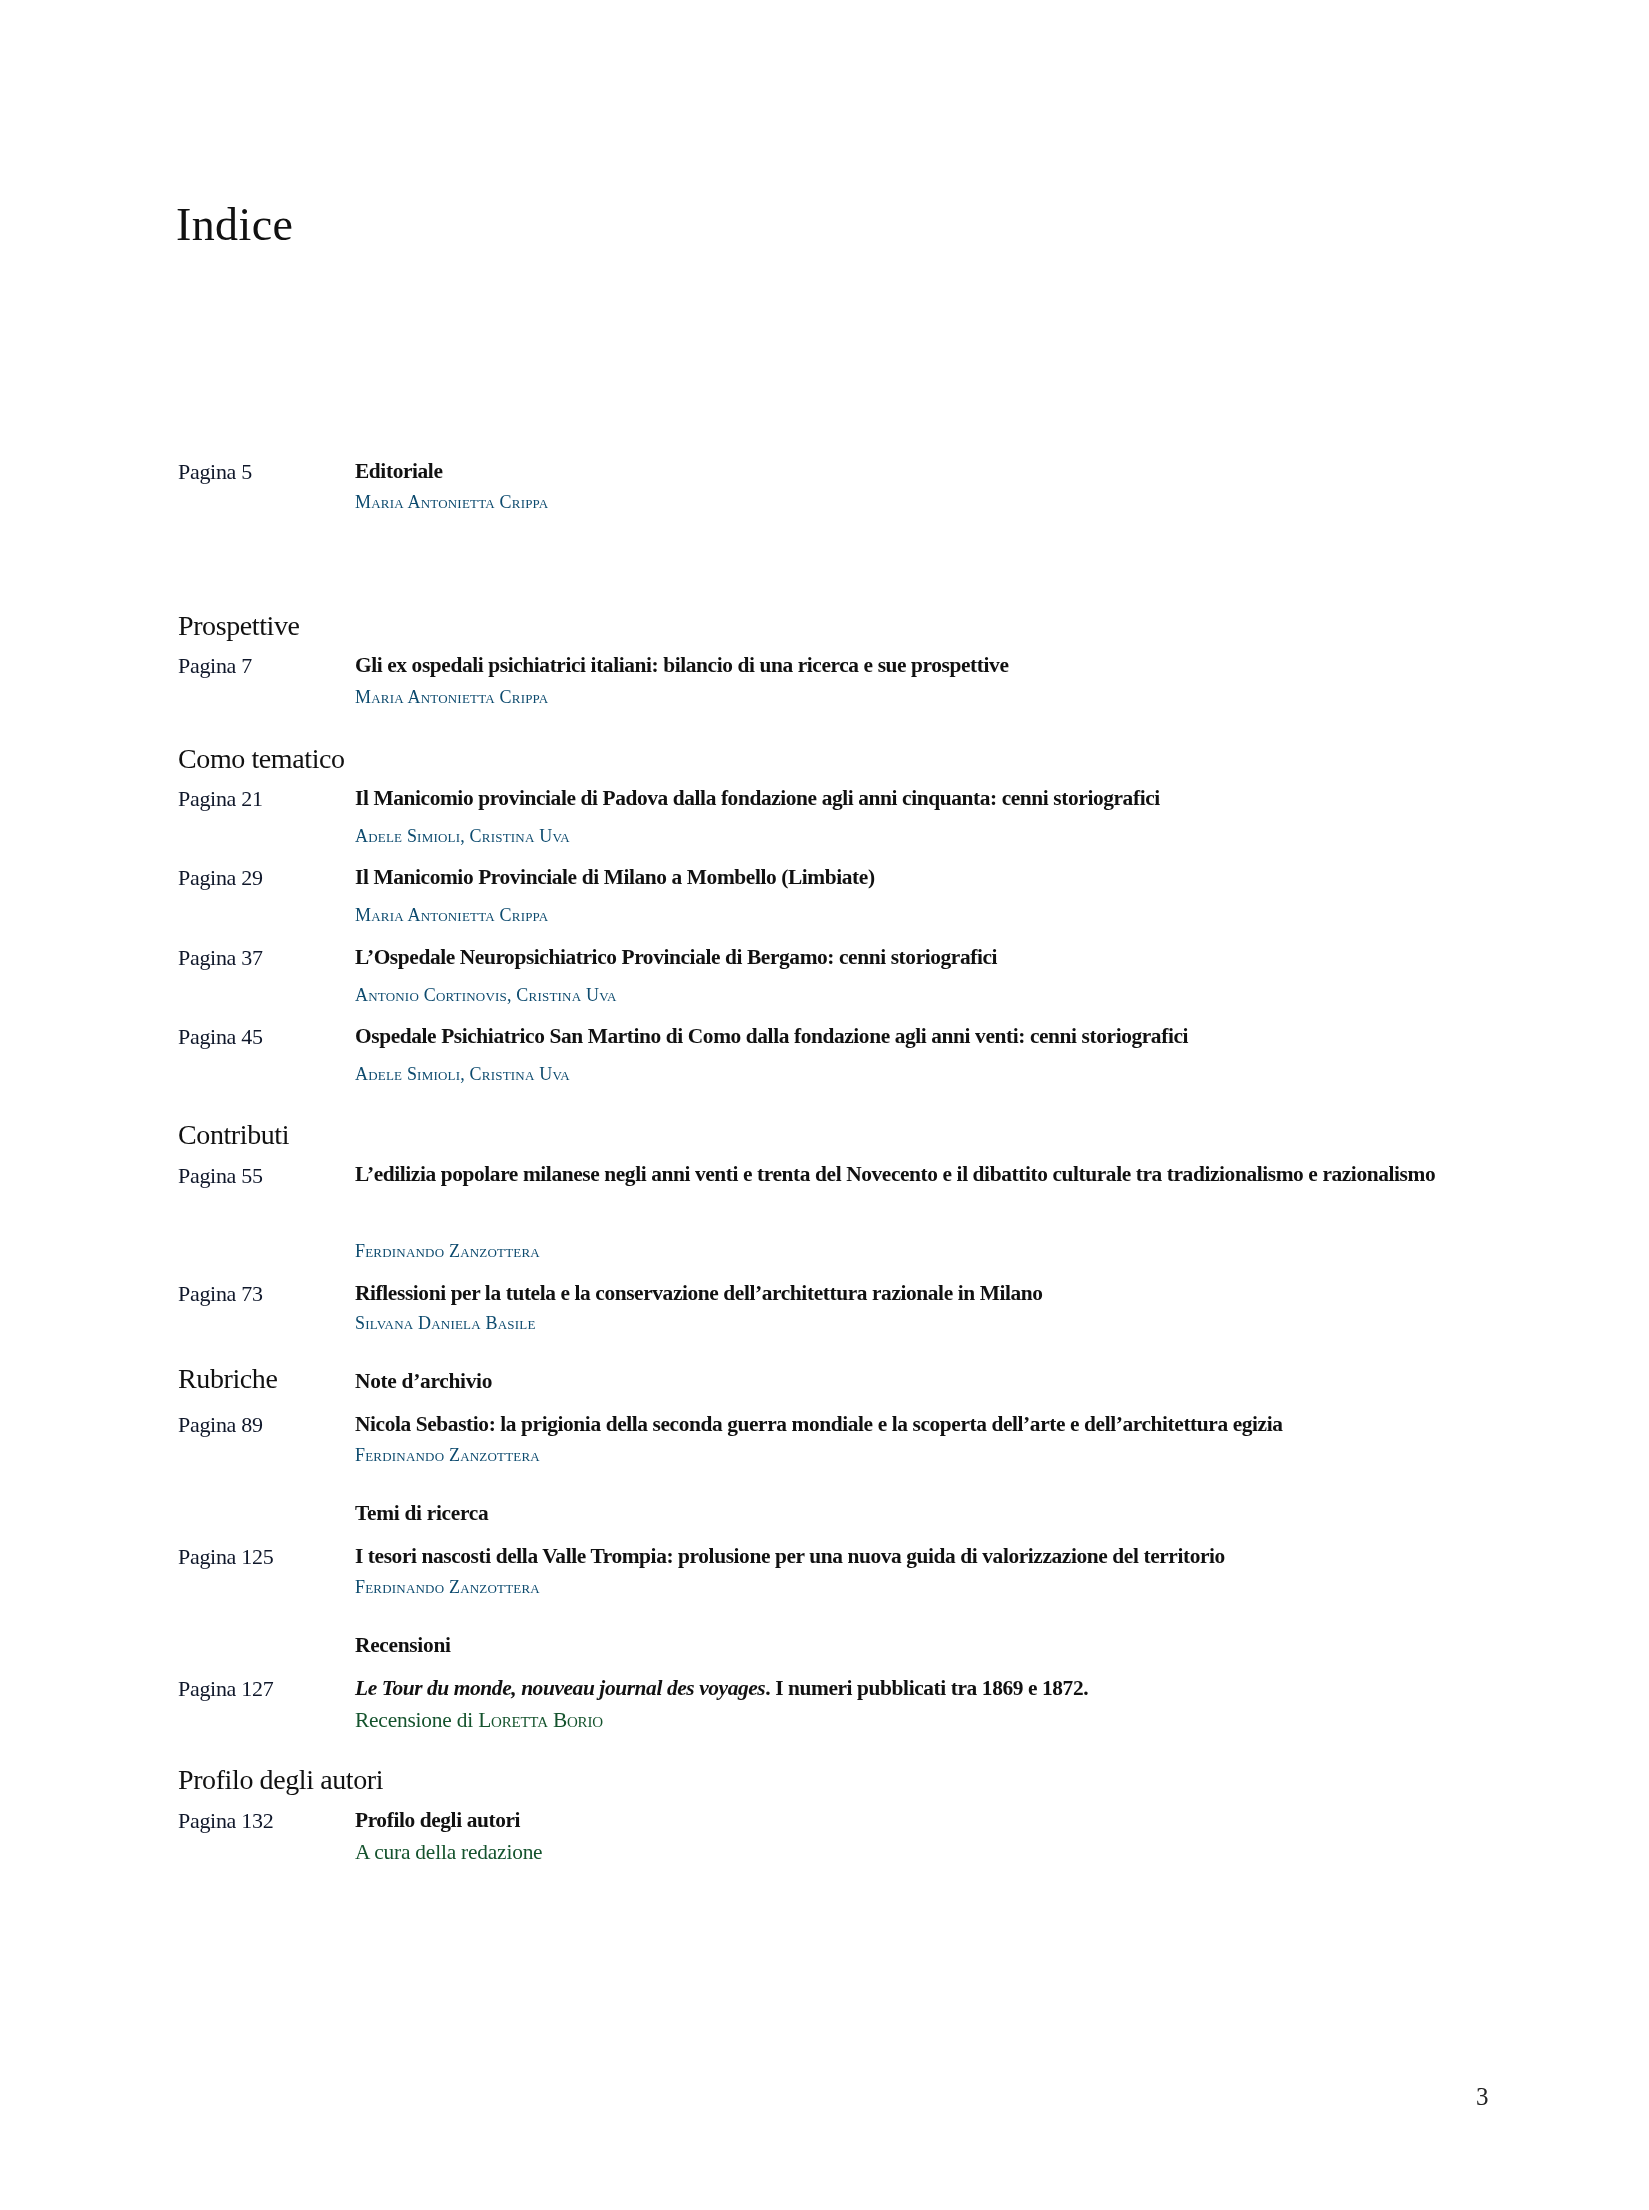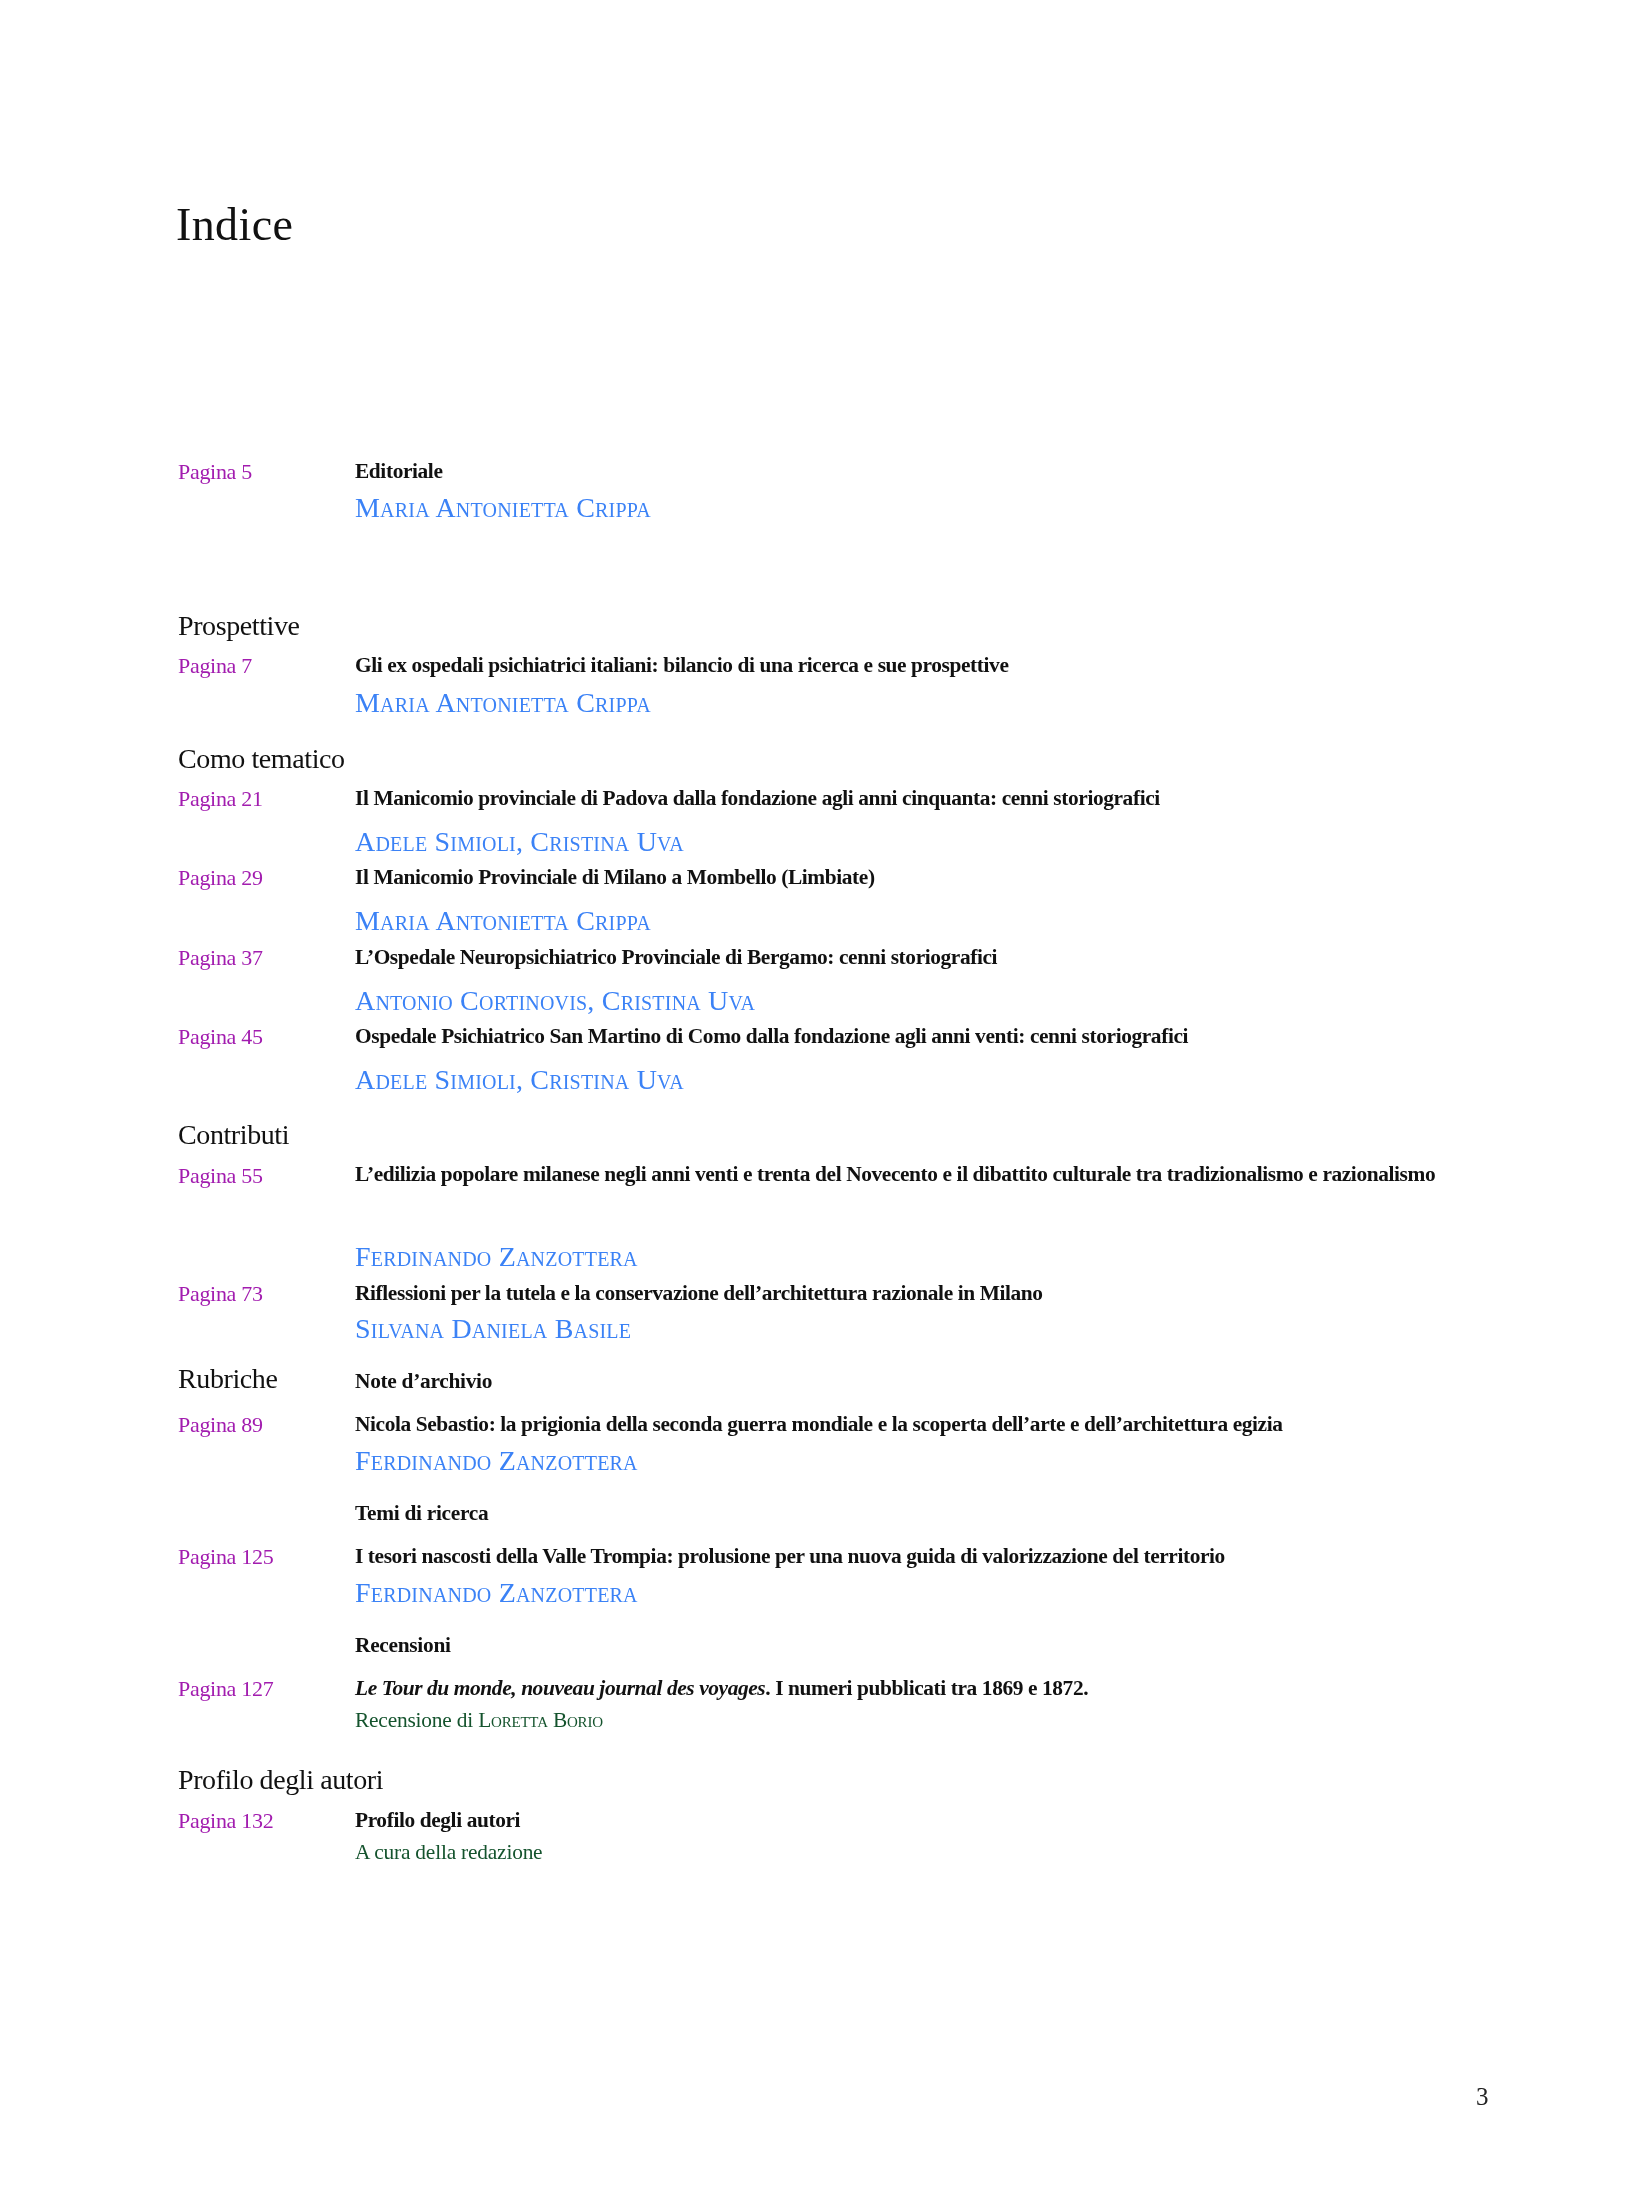--- a/index.html
+++ b/index.html
@@ -3,24 +3,24 @@
 <meta charset="utf-8">
 <style>
   html, body { margin: 0; padding: 0; background: #ffffff; }
   body {
     width: 1649px; height: 2211px; position: relative; overflow: hidden;
     font-family: "Liberation Serif", "DejaVu Serif", serif; color: #111111;
   }
   .abs { position: absolute; white-space: nowrap; }
   .title { left: 176px; top: 198px; font-size: 46px; font-weight: normal; letter-spacing: 0.4px; }
   .section { left: 178px; font-size: 28px; font-weight: normal; letter-spacing: -0.4px; }
-  .pg { left: 178px; font-size: 22px; color: #a21caf; letter-spacing: -0.3px; }
+  .pg { left: 178px; font-size: 22px; color: #0f172a; letter-spacing: -0.3px; }
   .art { left: 355px; font-size: 21.4px; font-weight: bold; letter-spacing: -0.4px; }
   .art.wrap { white-space: normal; width: 1132px; line-height: 33px; }
-  .auth { left: 355px; font-size: 28px; font-variant: small-caps; letter-spacing: 0.2px; color: #3b82f6; }
+  .auth { left: 355px; font-size: 18px; font-variant: small-caps; letter-spacing: 0.2px; color: #0c4a6e; }
   .plain { left: 355px; font-size: 21.4px; color: #14532d; letter-spacing: -0.2px; }
   .sub { left: 355px; font-size: 21.4px; font-weight: bold; letter-spacing: -0.3px; }
   .ital { font-style: italic; }
   .sc { font-variant: small-caps; }
   .folio { left: 1476px; top: 2083px; font-size: 25px; color: #222; }
 </style>
 </head>
 <body>
 
 <div class="abs title">Indice</div>

